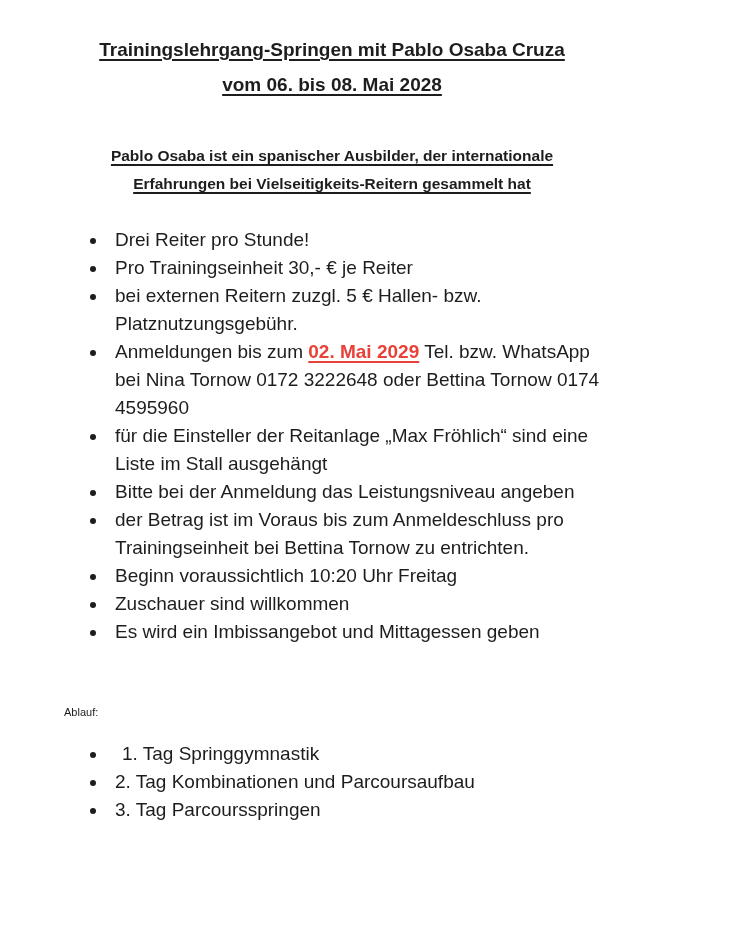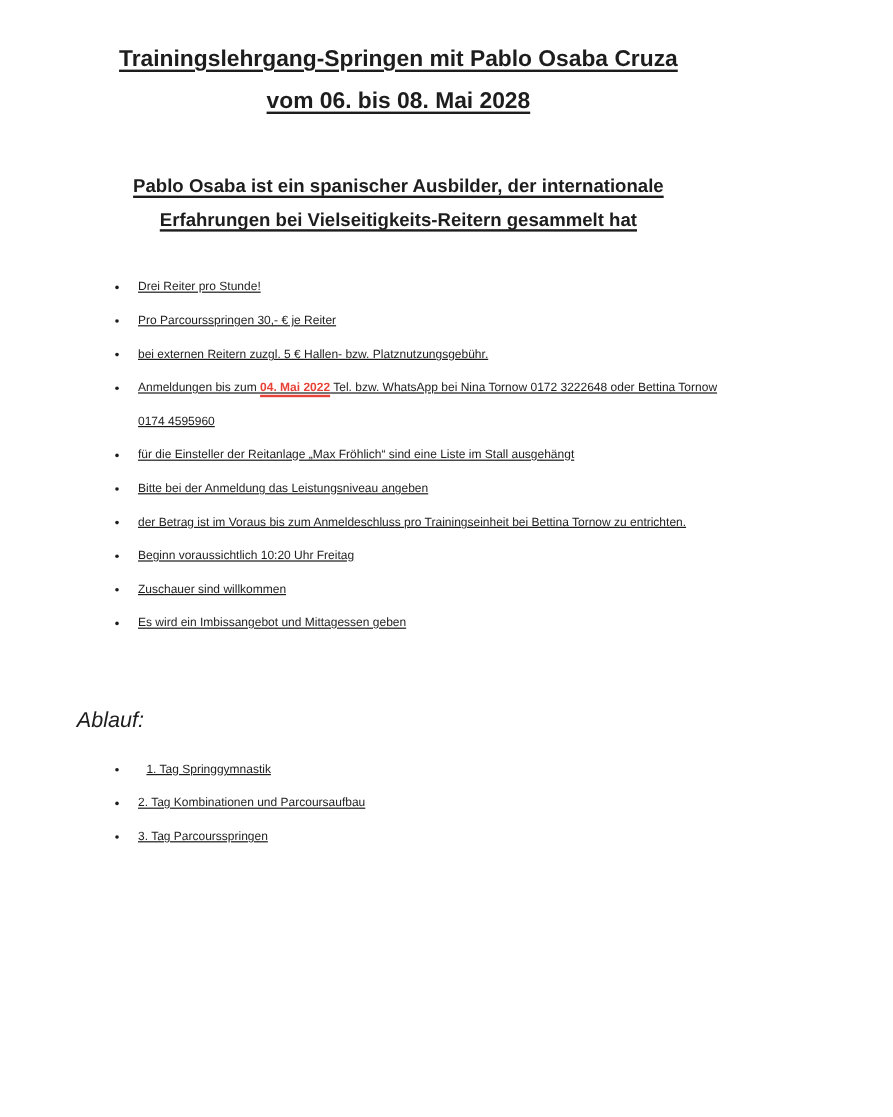--- a/index.html
+++ b/index.html
@@ -44,66 +44,64 @@
     text-decoration: underline;
     text-underline-offset: 3px;
     text-decoration-thickness: 1.5px;
     max-width: 616px;
     text-align: center;
   }
   ul.bullet-list {
     margin: 28px 0 0 0;
     padding: 0 0 0 44px;
     list-style: disc outside;
-    font-size: 10px;
+    font-size: 19px;
     line-height: 28px;
-    text-decoration: underline;
   }
   ul.bullet-list li {
     padding-left: 7px;
   }
   .highlight {
     color: var(--red);
     font-weight: bold;
     text-decoration: underline;
     text-underline-offset: 3px;
     text-decoration-thickness: 1.5px;
   }
   .extra-indent {
     padding-left: 7px;
     text-align: right;
   }
   .section-heading {
     margin: 52px 0 0 0;
-    font-size: 18px;
+    font-size: 11px;
     line-height: 28px;
     font-weight: normal;
-    font-style: italic;
   }
   ul.schedule {
     margin-top: 14px;
   }
 </style>
 </head>
 <body>
 
 <div class="page">
 
   <h1 class="title">
     <span class="title-line">Trainingslehrgang-Springen mit Pablo Osaba Cruza</span>
     <span class="title-line">vom 06. bis 08. Mai 2028</span>
   </h1>
 
   <h2 class="subtitle">Pablo Osaba ist ein spanischer Ausbilder, der internationale Erfahrungen bei Vielseitigkeits-Reitern gesammelt hat</h2>
 
   <ul class="bullet-list info-list">
       <li><span>Drei Reiter pro Stunde!</span></li>
-      <li><span>Pro Parcoursspringen 30,- € je Reiter</span></li>
+      <li><span>Pro Trainingseinheit 30,- € je Reiter</span></li>
       <li><span>bei externen Reitern zuzgl. 5 € Hallen- bzw. Platznutzungsgebühr.</span></li>
-      <li><span>Anmeldungen bis zum </span><span class="highlight">04. Mai 2022</span><span> Tel. bzw. WhatsApp bei Nina Tornow 0172 3222648 oder Bettina Tornow 0174 4595960</span></li>
+      <li><span>Anmeldungen bis zum </span><span class="highlight">02. Mai 2029</span><span> Tel. bzw. WhatsApp bei Nina Tornow 0172 3222648 oder Bettina Tornow 0174 4595960</span></li>
       <li><span>für die Einsteller der Reitanlage „Max Fröhlich“ sind eine Liste im Stall ausgehängt</span></li>
       <li><span>Bitte bei der Anmeldung das Leistungsniveau angeben</span></li>
       <li><span>der Betrag ist im Voraus bis zum Anmeldeschluss pro Trainingseinheit bei Bettina Tornow zu entrichten.</span></li>
       <li><span>Beginn voraussichtlich 10:20 Uhr Freitag</span></li>
       <li><span>Zuschauer sind willkommen</span></li>
       <li><span>Es wird ein Imbissangebot und Mittagessen geben</span></li>
     </ul>
 
   <p class="section-heading">Ablauf:</p>
 

